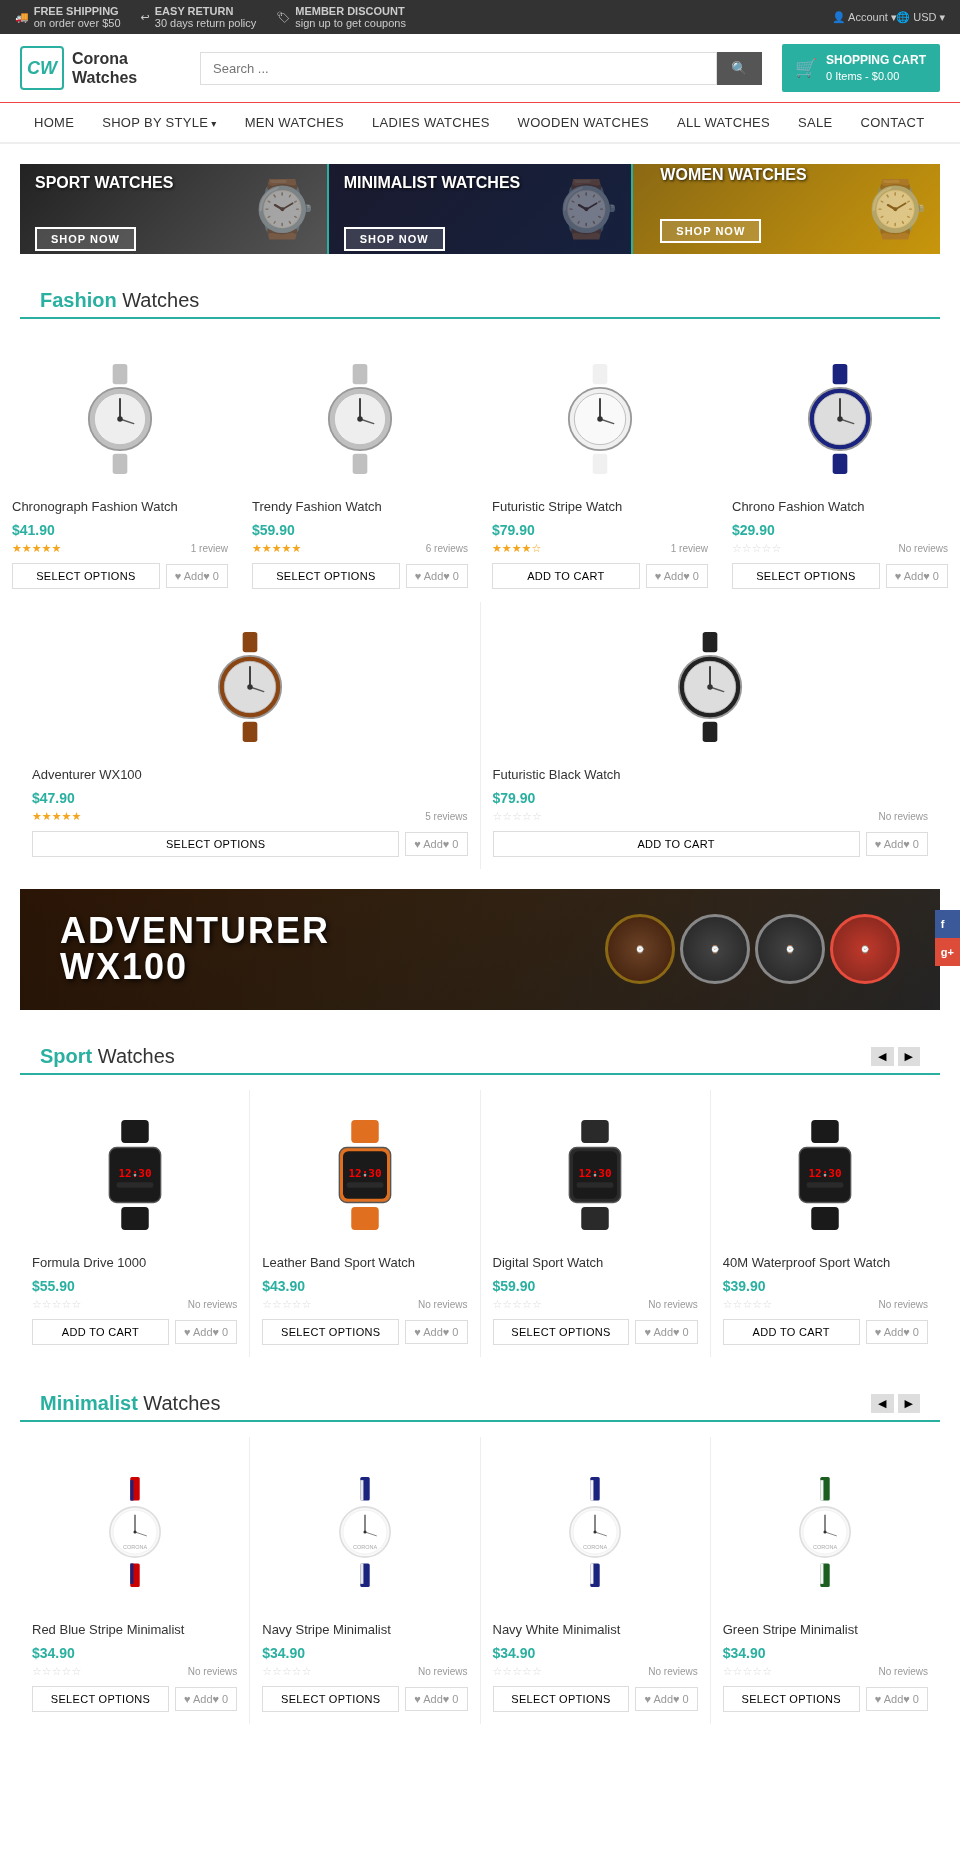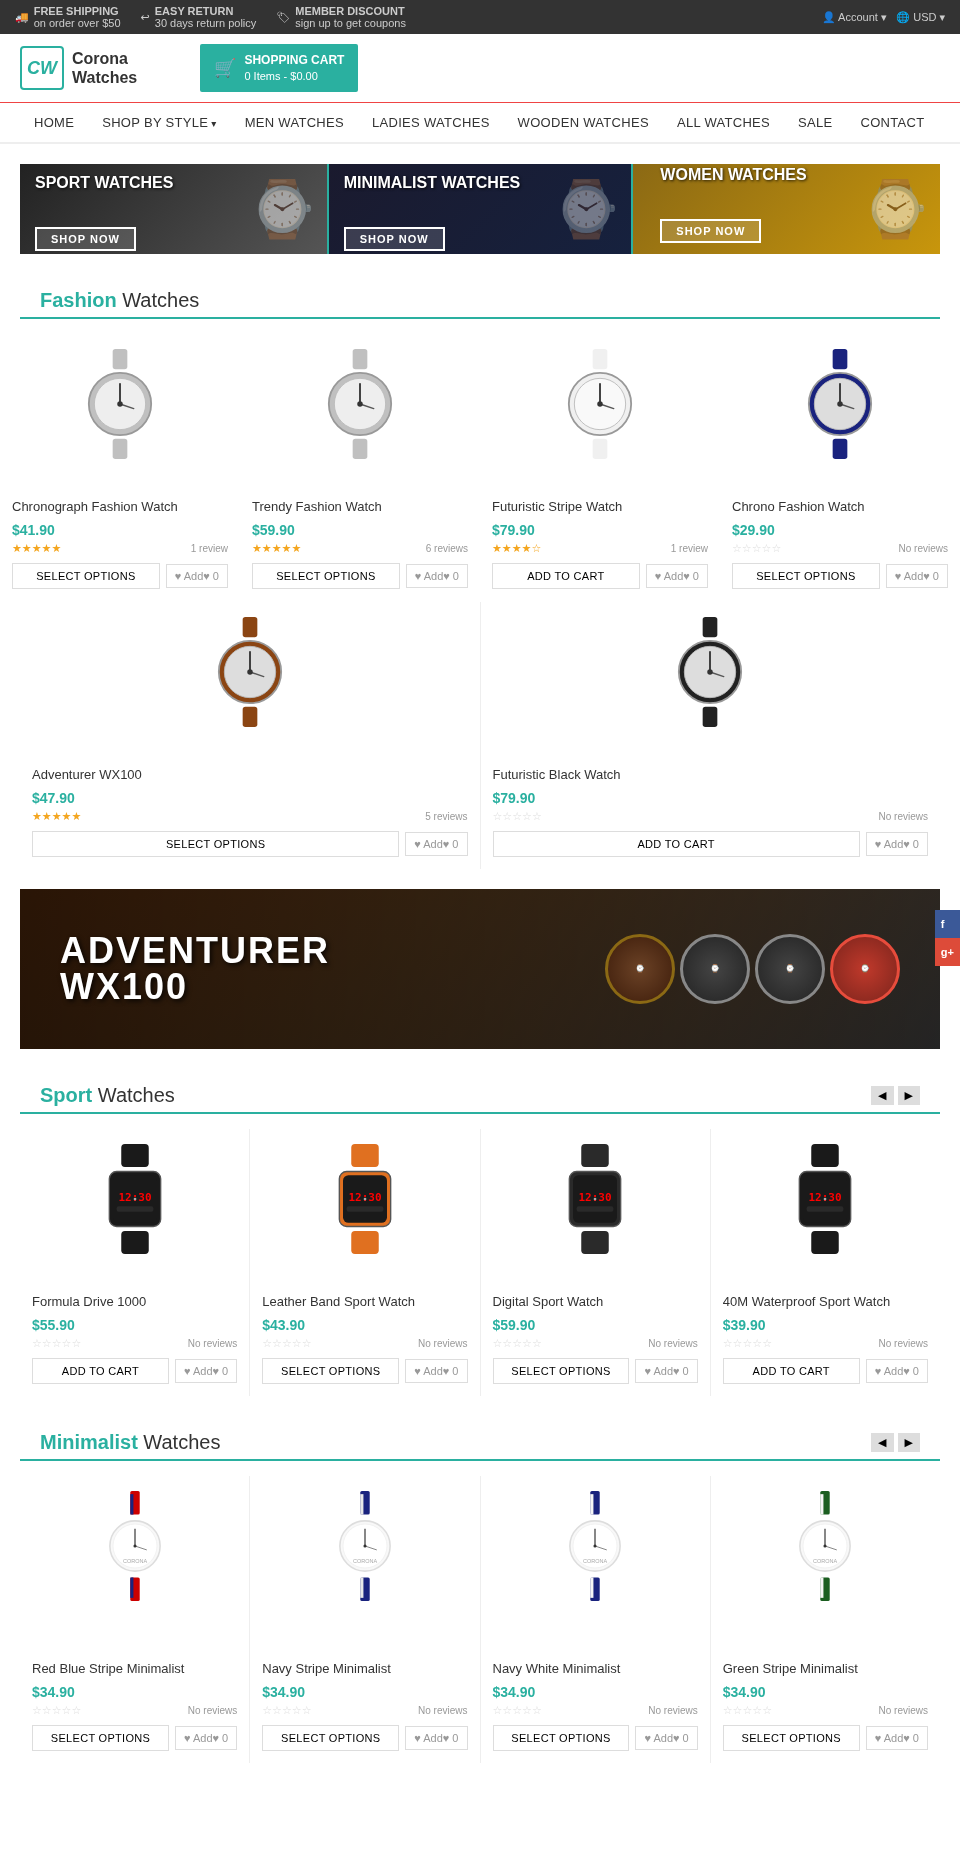--- a/index.html
+++ b/index.html
@@ -2,21 +2,21 @@
 <html><head>
   <meta charset="utf-8">
   <style>
     * { margin: 0; padding: 0; box-sizing: border-box; }
     body { font-family: Arial, sans-serif; font-size: 13px; color: #333; background: #fff; width: 960px; }
 
     
     .top-bar { background: #333; color: #ccc; font-size: 11px; display: flex; align-items: center; justify-content: space-between; padding: 5px 15px; }
     .top-bar-left { display: flex; gap: 20px; }
     .top-bar-item { display: flex; align-items: center; gap: 5px; }
-    .top-bar-right { display: flex; align-items: flex-end; gap: 10px; }
+    .top-bar-right { display: flex; align-items: flex-end; }
     .top-bar-right span { cursor: pointer; }
 
     
     .header { display: flex; align-items: center; padding: 10px 20px; border-bottom: 1px solid #ef4444; gap: 20px; }
     .logo { display: flex; align-items: center; gap: 8px; min-width: 160px; }
     .logo-icon { width: 44px; height: 44px; border: 2px solid #2ab0a0; border-radius: 4px; display: flex; align-items: center; justify-content: center; color: #2ab0a0; font-size: 18px; font-weight: bold; font-style: italic; }
     .logo-text { font-size: 16px; font-weight: bold; color: #333; line-height: 1.2; }
     .search-bar { flex: 1; display: flex; }
     .search-bar input { flex: 1; padding: 8px 12px; border: 1px solid #ddd; font-size: 13px; outline: none; }
     .search-bar button { background: #555; color: #fff; border: none; padding: 8px 14px; cursor: pointer; }
@@ -46,32 +46,32 @@
     .section-title strong { color: #2ab0a0; font-weight: 700; }
     .section-nav { display: flex; gap: 4px; }
     .section-nav button { background: #ddd; border: none; padding: 3px 7px; cursor: pointer; font-size: 11px; }
 
     
     .product-grid { display: grid; grid-template-columns: repeat(4, 1fr); gap: 1px; margin: 0 20px; background: #eee; }
     .fashion-row { display: grid; grid-template-columns: repeat(4, 1fr); gap: 0; background: #14532d; margin-bottom: 1px; }
     .fashion-row-2 { display: grid; grid-template-columns: repeat(2, 1fr); gap: 1px; background: #eee; }
 
     .product-card { background: #fff; padding: 15px 12px 12px; text-align: center; cursor: pointer; }
-    .product-img { width: 100%; height: 140px; display: flex; justify-content: center; margin-bottom: 10px; }
+    .product-img { width: 100%; height: 140px; display: flex; align-items: center; justify-content: center; margin-bottom: 10px; }
     .product-img svg { width: 110px; height: 110px; }
     .product-name { font-size: 13px; color: #333; margin-bottom: 6px; text-align: left; line-height: 1.3; }
     .product-price { font-size: 14px; color: #2ab0a0; font-weight: bold; text-align: left; margin-bottom: 4px; }
     .product-stars { color: #f4a620; font-size: 11px; text-align: left; display: flex; justify-content: space-between; align-items: center; margin-bottom: 8px; }
     .product-stars .reviews { color: #999; font-size: 10px; }
     .product-actions { display: flex; align-items: center; gap: 6px; }
     .btn-select, .btn-cart { border: 1px solid #ddd; background: #fff; padding: 6px 10px; font-size: 11px; cursor: pointer; text-transform: uppercase; letter-spacing: 0.3px; flex: 1; }
     .btn-wishlist { border: 1px solid #ddd; background: #fff; padding: 5px 8px; font-size: 11px; cursor: pointer; color: #999; white-space: nowrap; }
 
     
-    .adventurer-banner { margin: 20px; height: 160px; background: linear-gradient(to right, rgba(0,0,0,0.7), rgba(0,0,0,0.3)), linear-gradient(135deg, #8b4513 0%, #654321 40%, #333 100%); display: flex; align-items: center; justify-content: space-between; padding: 20px 40px; position: relative; overflow: hidden; }
+    .adventurer-banner { margin: 20px; height: 121px; background: linear-gradient(to right, rgba(0,0,0,0.7), rgba(0,0,0,0.3)), linear-gradient(135deg, #8b4513 0%, #654321 40%, #333 100%); display: flex; align-items: center; justify-content: space-between; padding: 20px 40px; position: relative; overflow: hidden; }
     .adventurer-text { color: #fff; }
     .adventurer-title { font-size: 36px; font-weight: 900; text-transform: uppercase; line-height: 1; letter-spacing: 2px; text-shadow: 2px 2px 5px rgba(0,0,0,0.8); }
     .adventurer-watches { display: flex; gap: 5px; align-items: center; }
     .watch-circle { width: 55px; height: 55px; border-radius: 50%; background: radial-gradient(circle, #555 0%, #222 100%); border: 2px solid #888; display: flex; align-items: center; justify-content: center; color: #aaa; font-size: 8px; }
 
     
     .social-btns { position: fixed; right: 0; top: 50%; transform: translateY(-50%); display: flex; flex-direction: column; z-index: 100; }
     .social-btn-fb { background: #3b5998; color: #fff; padding: 8px 6px; cursor: pointer; font-size: 11px; font-weight: bold; }
     .social-btn-gp { background: #dd4b39; color: #fff; padding: 8px 6px; cursor: pointer; font-size: 11px; font-weight: bold; }
 
@@ -109,20 +109,24 @@
     <span>👤 <span>Account</span> ▾</span>
     <span>🌐 <span>USD</span> ▾</span>
   </div>
 </div>
 
 <div class="header">
   <div class="logo">
     <div class="logo-icon">CW</div>
     <div class="logo-text" style="white-space:pre-line">Corona
 Watches</div>
+  </div>
+  <div class="search-bar">
+    <input type="text" placeholder="Search ..." style="">
+    <button>🔍</button>
   </div>
   <div class="cart-area">
     <span class="cart-icon">🛒</span>
     <div class="cart-text">
       <div class="cart-title">SHOPPING CART</div>
       <div>0 Items - $0.00</div>
     </div>
   </div>
 </div>
 

